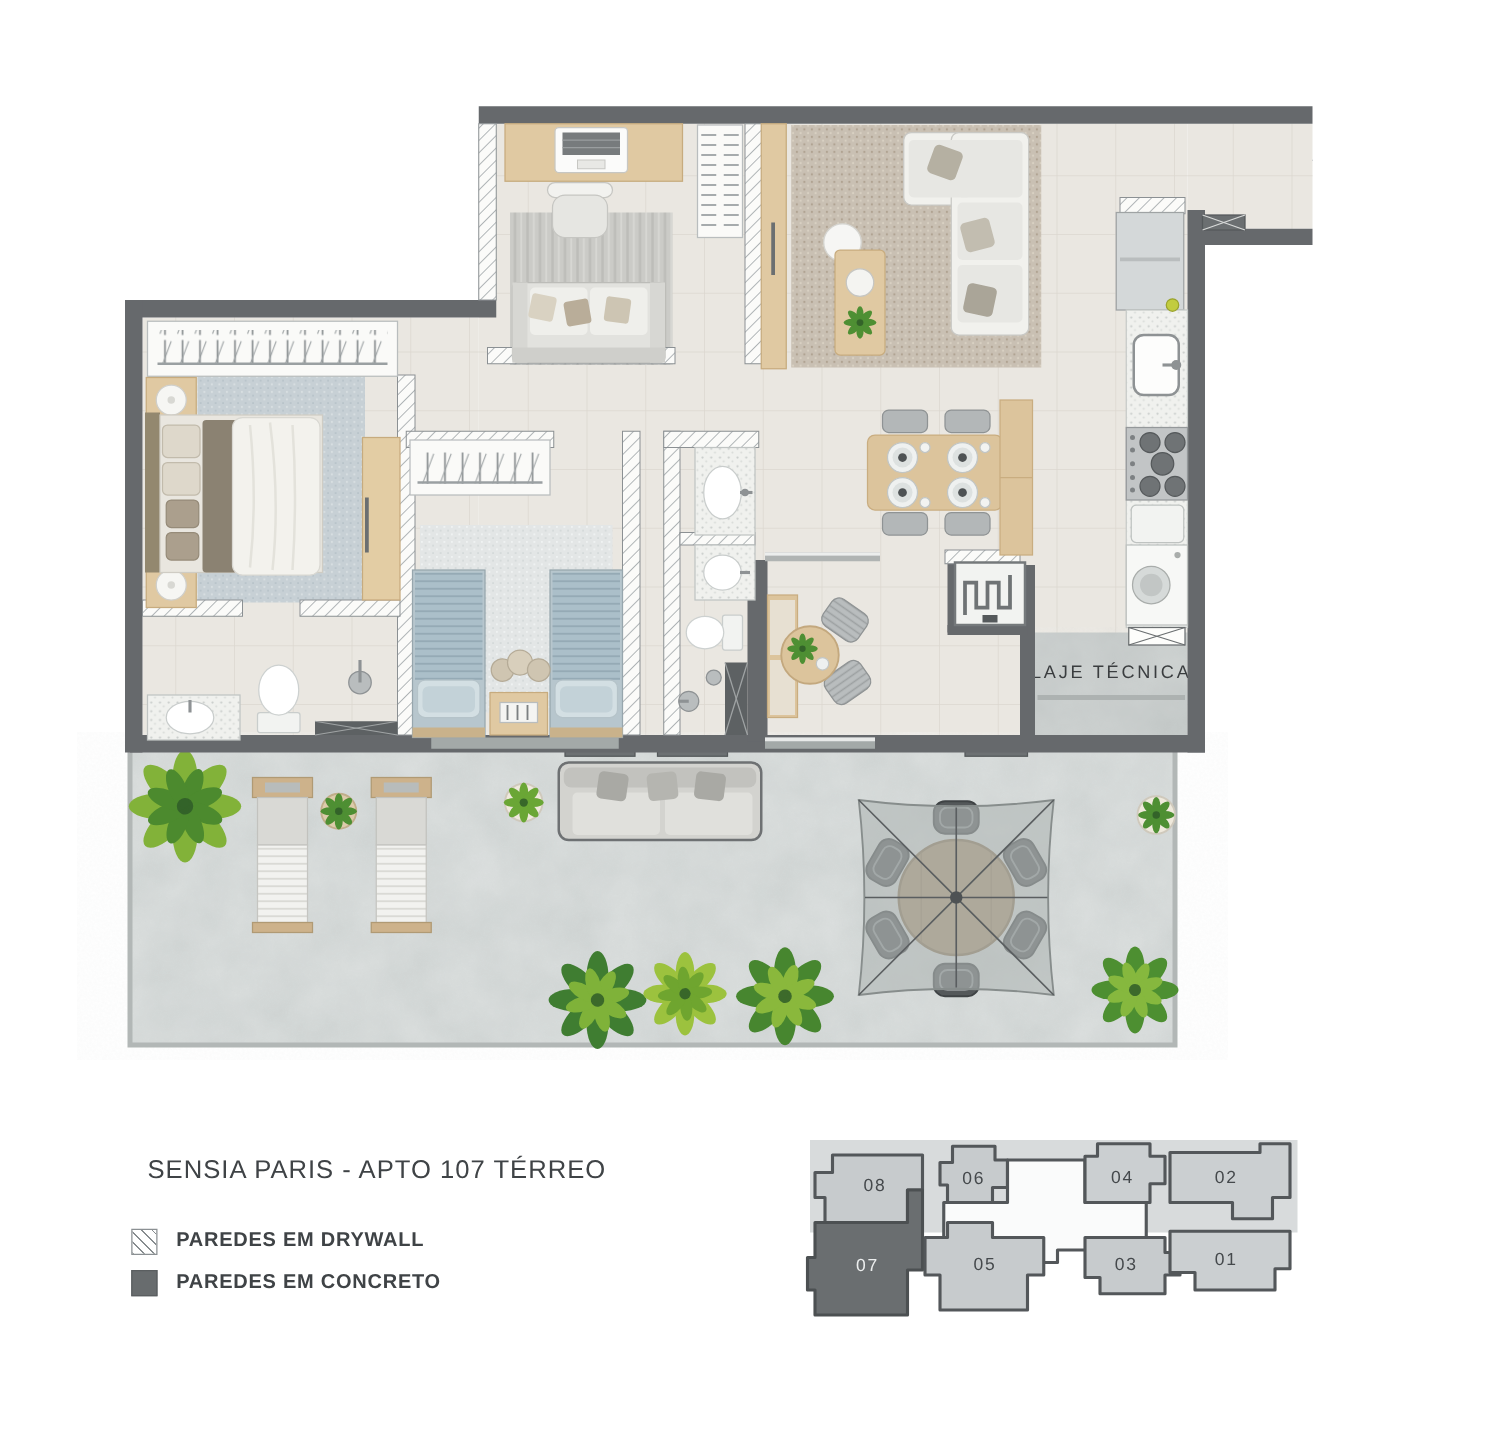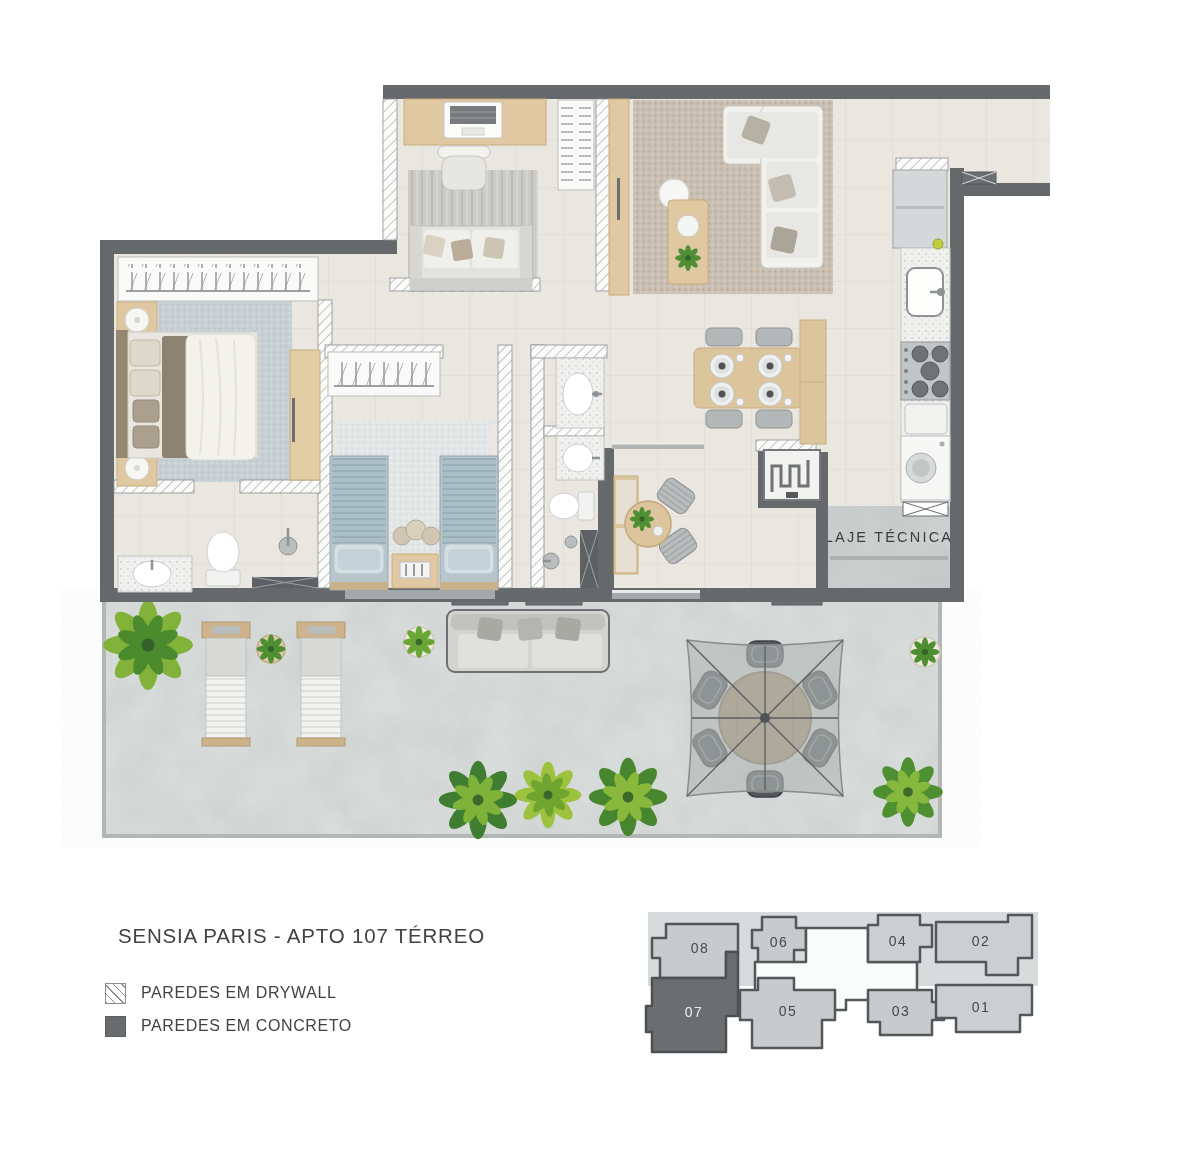--- a/index.html
+++ b/index.html
@@ -2,21 +2,21 @@
 <html><head>
 <meta charset="utf-8">
 <style>
   html,body{margin:0;padding:0;background:#ffffff;}
   .stage{position:relative;width:1050px;height:1152px;background:#ffffff;overflow:hidden;
          font-family:"Liberation Sans",sans-serif;}
   .stage svg{position:absolute;left:0;top:0;}
   .caption{position:absolute;left:118px;top:924px;color:#3f4346;}
   .title{font-size:20.5px;letter-spacing:.8px;font-weight:500;color:#3f4346;}
   .legend{position:absolute;left:105px;top:982px;}
-  .legend-row{display:flex;align-items:center;margin-bottom:11px;height:22px;}
+  .legend-row{display:flex;align-items:center;margin-bottom:11px;height:22px;font-weight:bold;}
   .swatch{width:21px;height:21px;box-sizing:border-box;margin-right:15px;flex:0 0 auto;}
   .swatch.drywall{background:#ffffff;border:1px solid #8b9093;
     background-image:repeating-linear-gradient(45deg, rgba(122,128,131,.9) 0 1px, transparent 1px 6px);}
   .swatch.concrete{background:#686c6e;border:1px solid #5a5e60;}
   .legend-label{font-size:16px;letter-spacing:.6px;color:#3f4346;}
 </style>
 </head>
 <body>
 
 <div class="stage">

